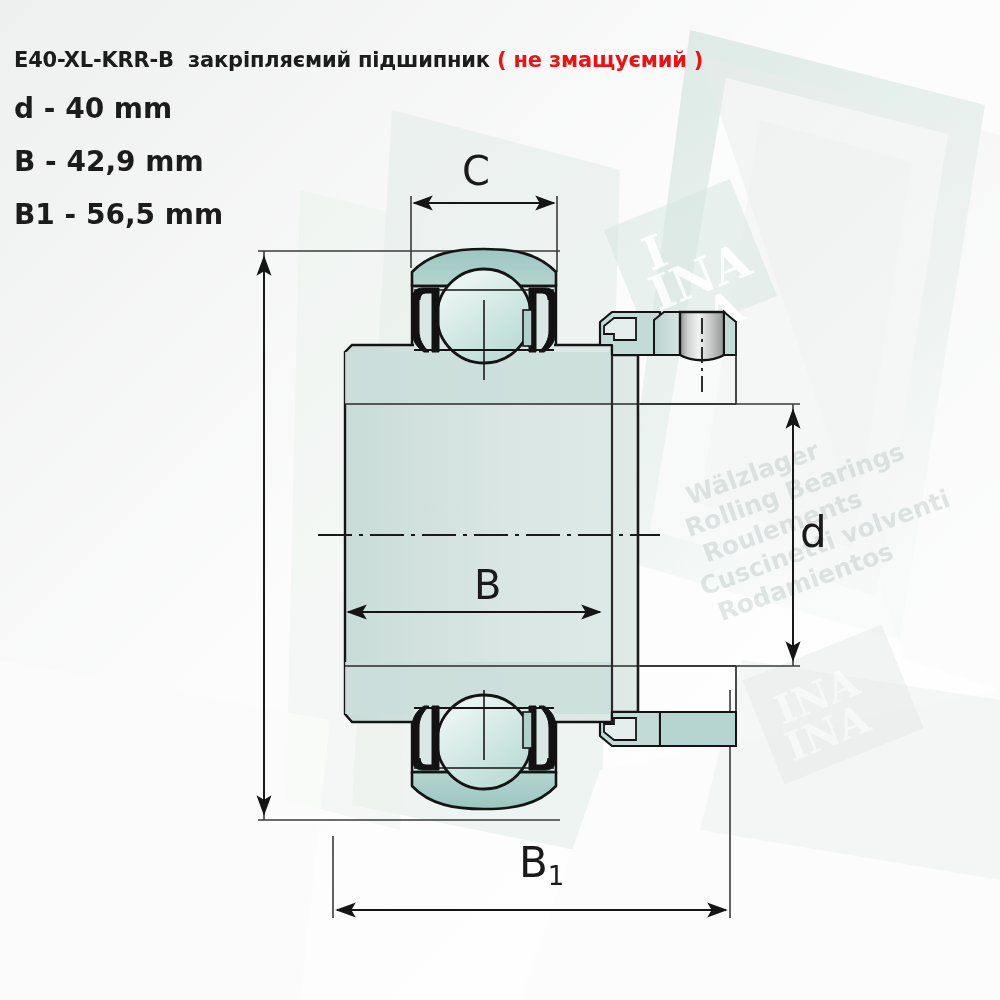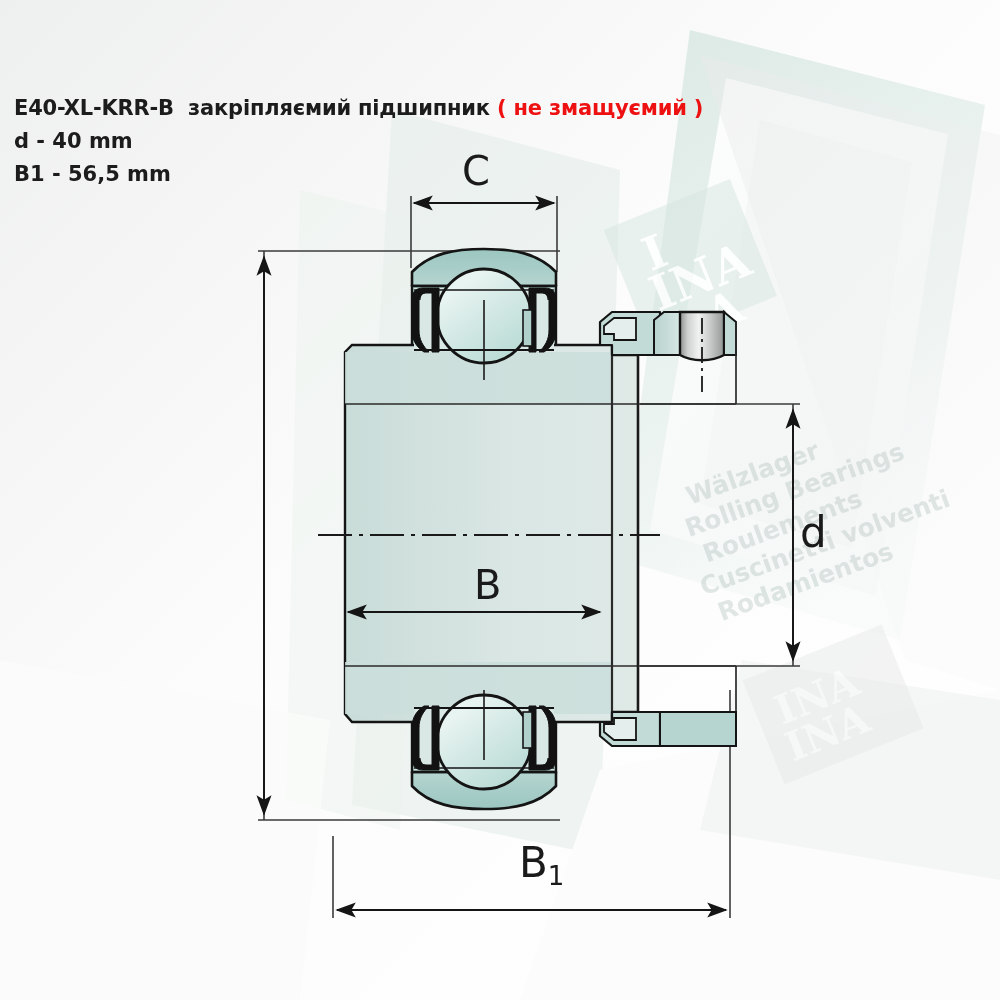--- a/index.html
+++ b/index.html
@@ -20,26 +20,25 @@
   .bg-layer{position:absolute;inset:0;pointer-events:none;}
   
   #spec{
     position:absolute;left:14px;top:48px;
     z-index:40;
   }
   #title-line{
     font-size:21px;font-weight:bold;color:#1c1c1c;
     letter-spacing:-0.2px;white-space:nowrap;
     font-family:"DejaVu Sans", sans-serif;
-    margin-top:48px;
   }
   #title-line .unlub{color:#ee1111;}
   .spec-row{
-    font-size:21px;font-weight:bold;color:#1c1c1c;
-    margin-top:9px;white-space:nowrap;
+    font-size:28px;font-weight:bold;color:#1c1c1c;
+    margin-top:20px;white-space:nowrap;
     font-family:"DejaVu Sans", sans-serif;
   }
   
   #drawing{position:absolute;left:0;top:0;width:1000px;height:1000px;z-index:30;}
   .dimlabel{
     position:absolute;z-index:35;
     font-family:"DejaVu Sans", sans-serif;
     color:#1a1a1a;font-weight:normal;
     user-select:none;
   }
@@ -115,20 +114,21 @@
         <text x="-10" y="120" font-family="DejaVu Sans, sans-serif" font-size="25" font-weight="bold" fill="#9fb3ae">Rodamientos</text>
       </g>
     </svg>
   </div>
 
   <div id="spec">
     <div id="title-line">
       <span>E40-XL-KRR-B</span>&nbsp;&nbsp;<span>закріпляємий підшипник</span>&nbsp;<span class="unlub">( не змащуємий )</span>
     </div>
     <div class="spec-row">d - 40 mm</div>
+    <div class="spec-row">B - 42,9 mm</div>
     <div class="spec-row">B1 - 56,5 mm</div>
   </div>
 
   <svg id="drawing" viewBox="0 0 1000 1000">
     <defs>
       <linearGradient id="ballGrad" x1="0.25" y1="0.18" x2="0.8" y2="0.95">
         <stop offset="0%" stop-color="#e8f4f1"></stop>
         <stop offset="45%" stop-color="#d2e8e4"></stop>
         <stop offset="100%" stop-color="#b9dbd5"></stop>
       </linearGradient>

